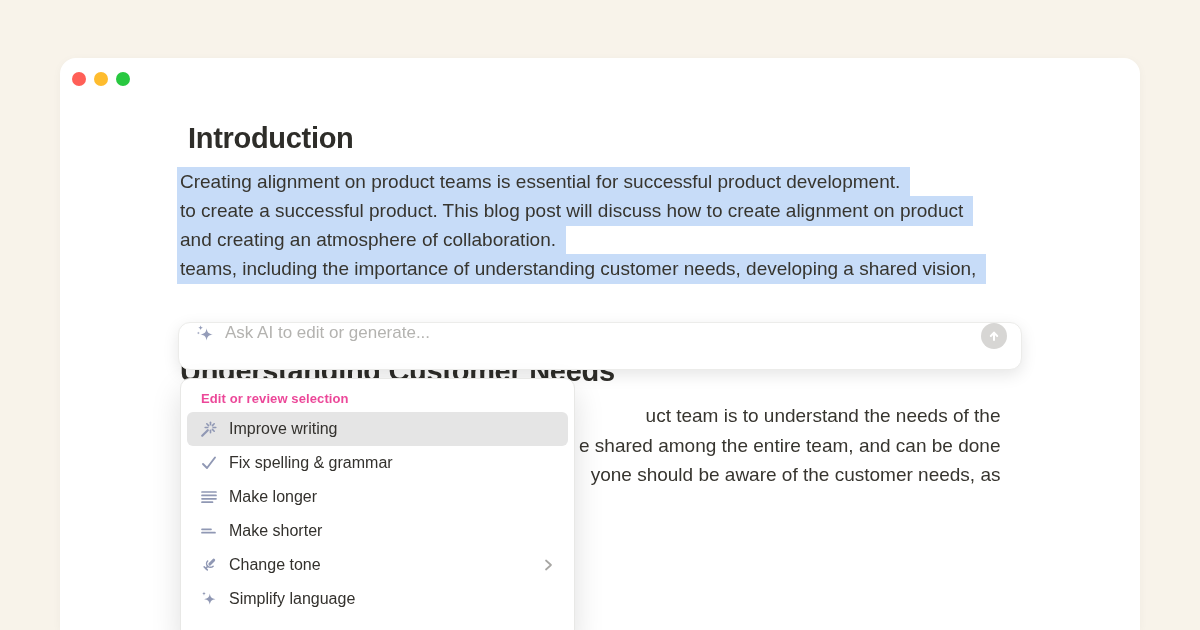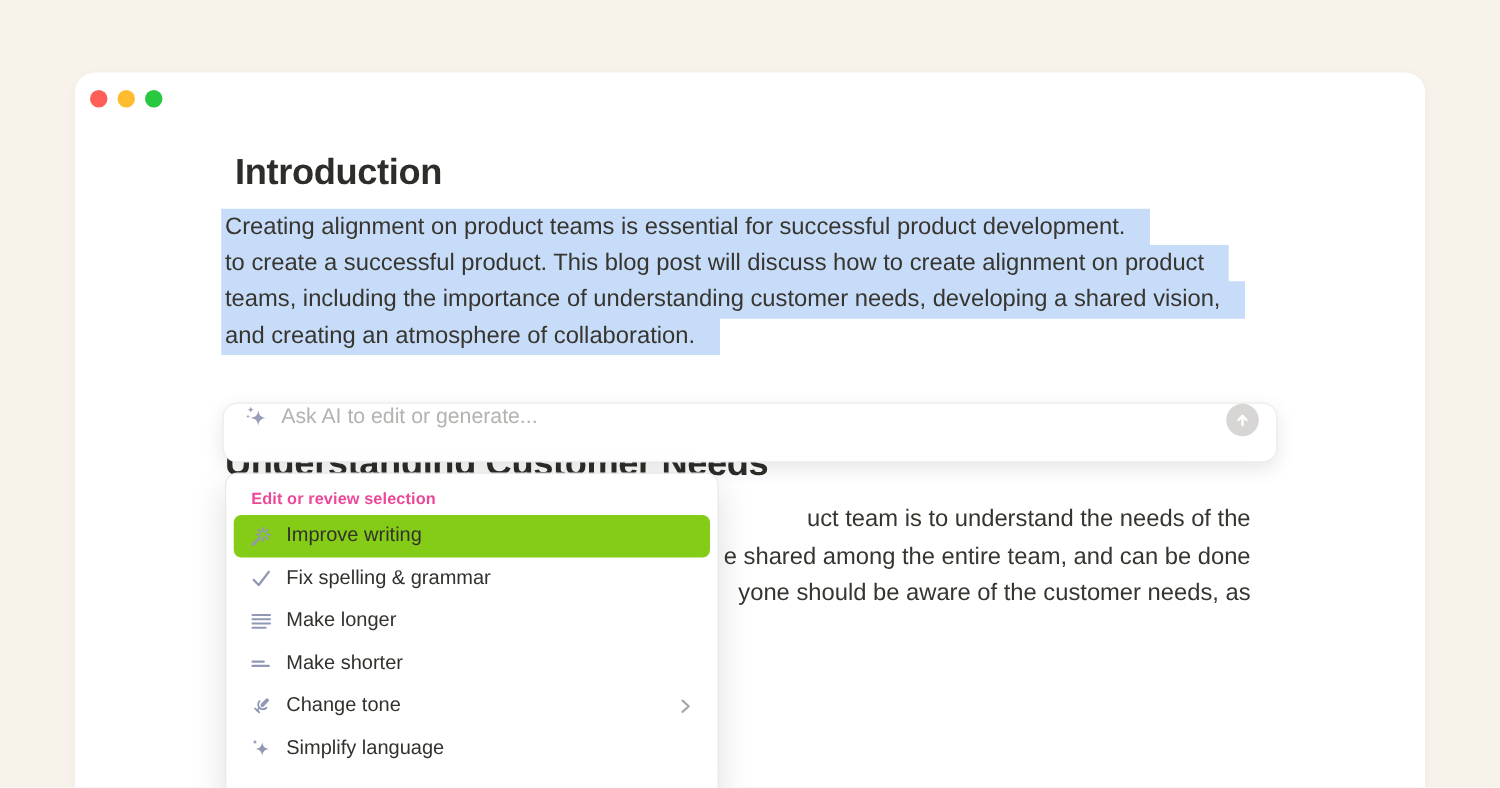--- a/index.html
+++ b/index.html
@@ -19,21 +19,21 @@
   .dot-red{ background:#ff5f57; } .dot-yellow{ background:#febc2e; } .dot-green{ background:#28c840; }
 
   .h1 {
     position:absolute; left:188px; top:122px;
     font-size:29px; font-weight:700; color:#2e2d29; letter-spacing:-0.3px;
   }
   .selpara { position:absolute; left:177px; top:167px; z-index:1; }
   .selline { height:29px; white-space:nowrap; }
   .selline span {
     background:#c7dcf8; color:#37352f; font-size:19px; line-height:27px;
-    padding:1px 20px 2px 3px; display:inline-block;
+    padding:1px 10px 2px 3px; display:inline-block;
   }
 
   .h2 {
     position:absolute; left:180px; top:355px; z-index:1;
     font-size:29px; font-weight:700; color:#2e2d29; letter-spacing:-0.3px;
   }
   .bg-frag {
     position:absolute; left:579px; top:401px; z-index:1;
     color:#37352f; font-size:19px; line-height:29.5px; white-space:nowrap;text-align:right;
   }
@@ -63,43 +63,43 @@
     box-shadow:0 12px 30px rgba(0,0,0,0.13);
     padding:10px 6px 0 6px;
   }
   .menu-header {
     font-size:13px; font-weight:600; color:#ec4899; margin:2px 0 6px 14px; letter-spacing:0.1px;
   }
   .menu-item {
     height:34px; display:flex; align-items:center; padding:0 12px; border-radius:6px;
     cursor:pointer; color:#33312d; font-size:16px;
   }
-  .menu-item.hl { background:#84cc16; }
+  .menu-item.hl { background:#e5e5e5; }
   .menu-item .micon { width:20px; height:20px; flex:0 0 auto; margin-right:10px; }
   .menu-item .grow { flex:1; }
   .menu-item .chev { width:16px; height:16px; flex:0 0 auto; }
 </style>
 </head>
 <body>
 
 <div class="window"></div>
 
 <div class="traffic">
   <div class="dot dot-red"></div>
   <div class="dot dot-yellow"></div>
   <div class="dot dot-green"></div>
 </div>
 
 <div class="h1">Introduction</div>
 
 <div class="selpara">
   <div class="selline"><span>Creating alignment on product teams is essential for successful product development.</span></div>
   <div class="selline"><span>to create a successful product. This blog post will discuss how to create alignment on product</span></div>
+  <div class="selline"><span>and creating an atmosphere of collaboration.</span></div>
   <div class="selline"><span>teams, including the importance of understanding customer needs, developing a shared vision,</span></div>
-  <div class="selline"><span>and creating an atmosphere of collaboration.</span></div>
 </div>
 
 <div class="h2">Understanding Customer Needs</div>
 
 <div class="bg-frag">
   <div>uct team is to understand the needs of the</div>
   <div>e shared among the entire team, and can be done</div>
   <div>yone should be aware of the customer needs, as</div>
 </div>
 

